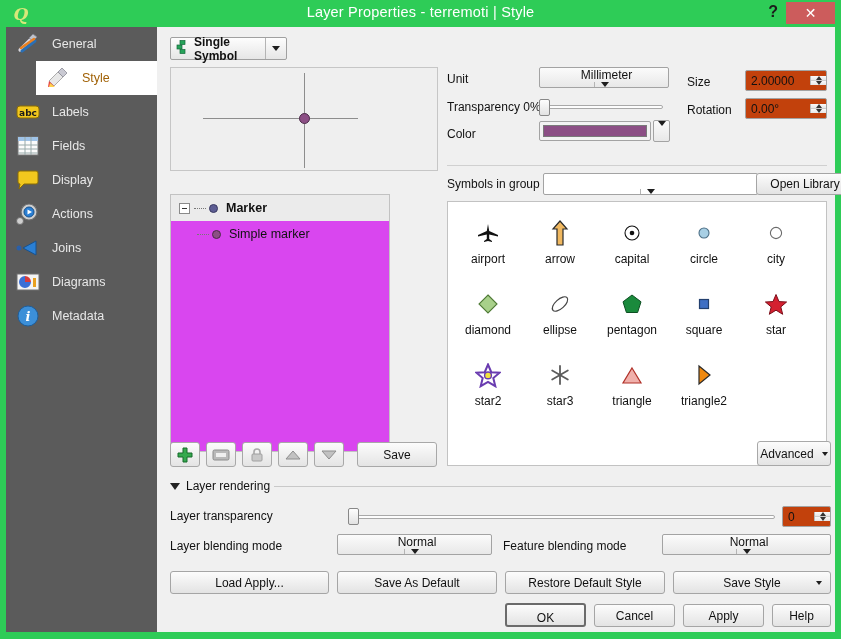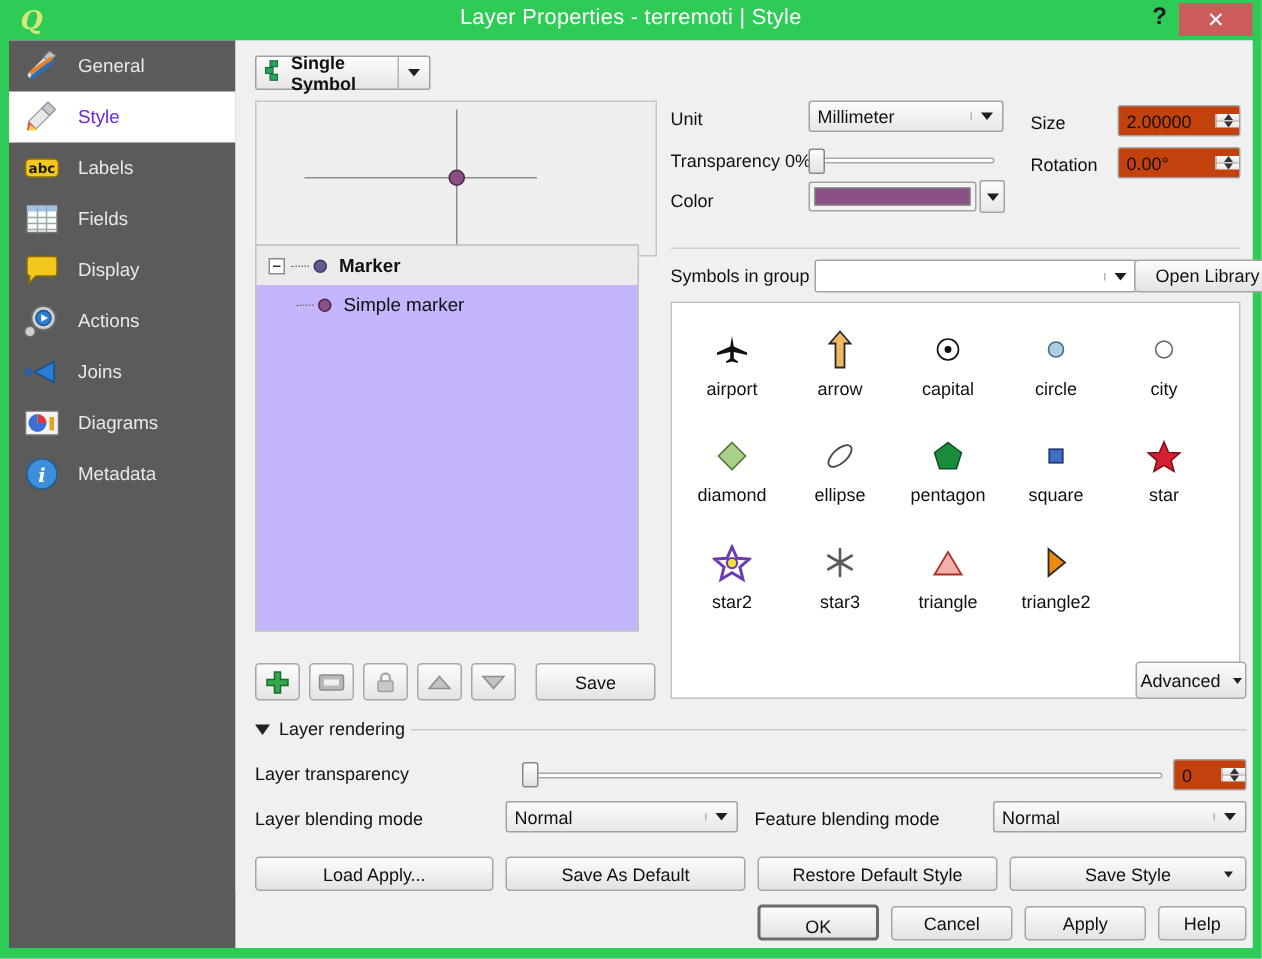--- a/index.html
+++ b/index.html
@@ -57,21 +57,21 @@
     background: #5b5b5b;
   }
   .side-item {
     position: relative;
     height: 34px;
     display: flex; align-items: center;
     color: #e8e8e8;
     font-size: 12.5px;
     padding-left: 10px;
   }
-  .side-item.active { background: #ffffff; color: #6d28d9; }
+  .side-item.active { background: #ffffff; color: #a16207; margin-left: 30px; }
   .side-ico {
     width: 26px; height: 26px; margin-right: 10px;
     flex: 0 0 26px;
     display: flex; align-items: center; justify-content: flex-start;
   }
   
   #main {
     position: absolute; left: 151px; top: 0;
     width: 678px; height: 605px;
     background: #f0f0f0;
@@ -113,23 +113,23 @@
   #preview .vline { position: absolute; left: 133px; top: 5px; width: 1px; height: 95px; background: #8d8d8d; }
   #preview .hline { position: absolute; left: 32px; top: 50px; width: 102px; height: 1px; background: #8d8d8d; }
   #preview .hline2 { position: absolute; left: 134px; top: 50px; width: 53px; height: 1px; background: #8d8d8d; }
   #preview .dot {
     position: absolute; left: 128px; top: 45px;
     width: 11px; height: 11px; border-radius: 50%;
     background: #8c4f85; border: 1px solid #4b2a48;
   }
   
   #layer-tree {
-    position: absolute; left: 13px; top: 136px;
-    width: 256px; height: 258px;
-    background: #c4b5fd; border: 1px solid #c2c2c2;
+    position: absolute; left: 13px; top: 167px;
+    width: 220px; height: 258px;
+    background: #d946ef; border: 1px solid #c2c2c2;
   }
   .tree-row {
     height: 26px; display: flex; align-items: center;
     font-size: 12.5px; color: #111;
   }
   .tree-row.sel { background: #ebebeb; }
   .tree-expander {
     width: 11px; height: 11px; margin-left: 8px; margin-right: 4px;
     border: 1px solid #8a8a8a; background: #fff;
     position: relative; flex: 0 0 11px;
@@ -164,20 +164,21 @@
   .pfield {
     position: absolute;
     border: 1px solid #a3a3a3; border-radius: 2px;
     background: #ffffff;
     font-size: 12px; color: #111;
     display: flex; align-items: center;
   }
   .combo {
     background: linear-gradient(#fbfbfb,#e8e8e8);
     display: flex;
+    flex-direction: column;
   }
   .combo .ctext { flex: 1; padding-left: 5px; display: flex; align-items: center; }
   .spin {
     display: flex; background: #c2410c;
   }
   .spin .stext { flex: 1; padding-left: 5px; display: flex; align-items: center; }
   .spin .sbtns {
     width: 16px; border-left: 1px solid #b9b9b9;
     display: flex; flex-direction: column;
   }

